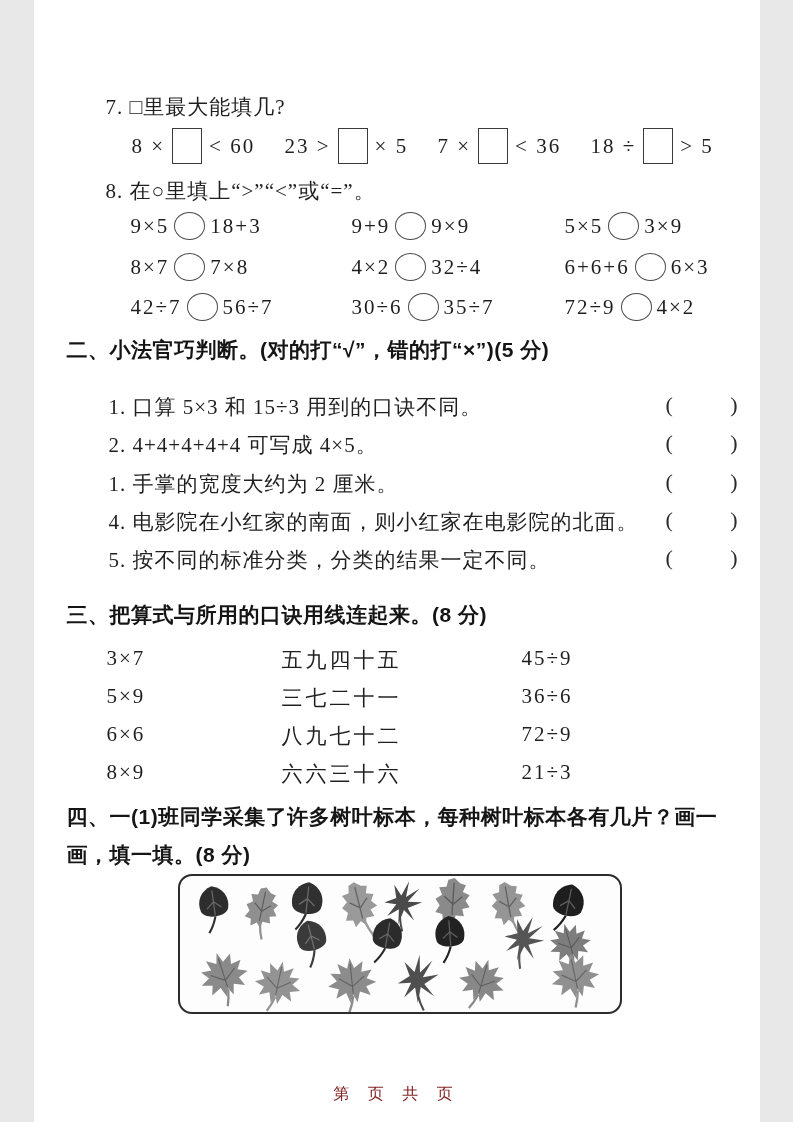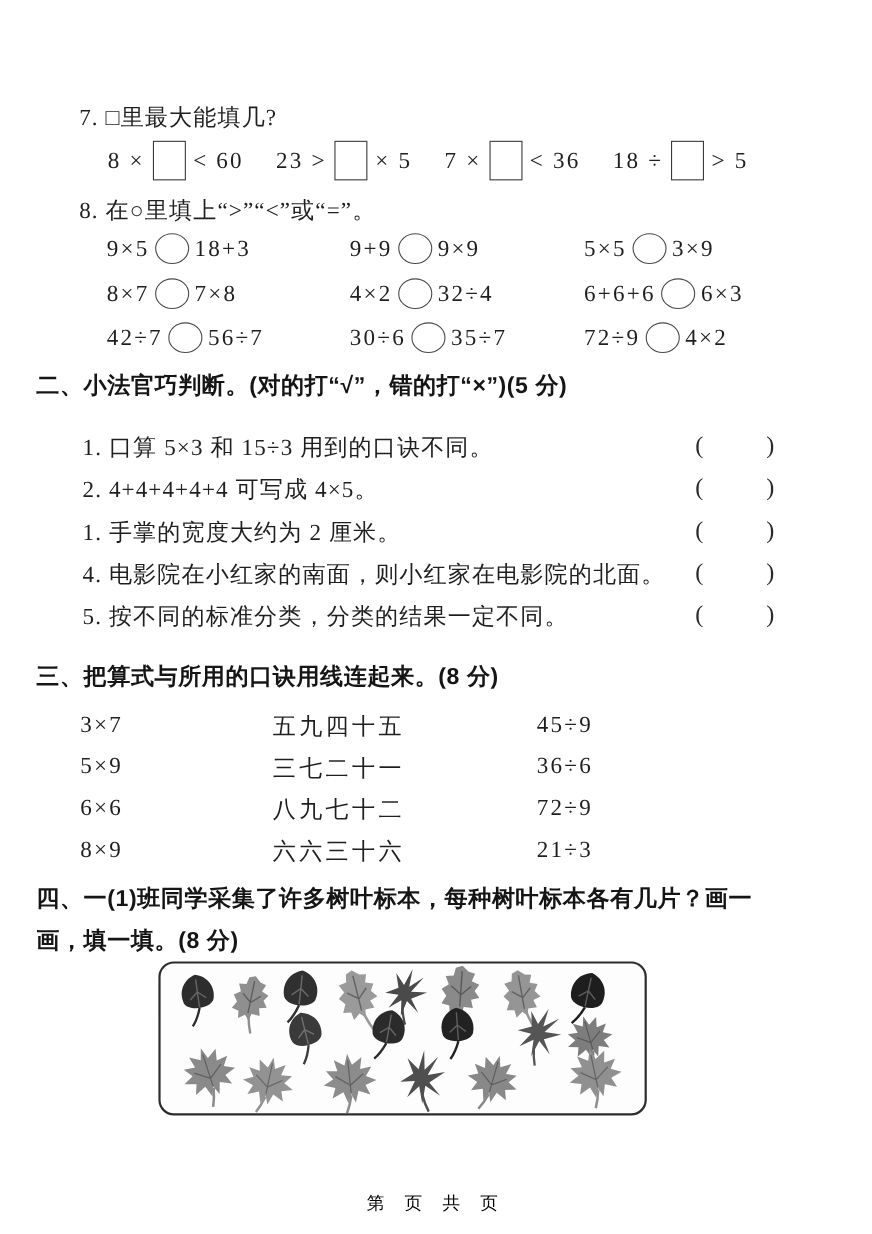--- a/index.html
+++ b/index.html
@@ -1,17 +1,17 @@
 <!DOCTYPE html>
 <html><head>
 <meta charset="utf-8">
 <style>
   html,body { margin:0; padding:0; background:#e8e8e8; }
   .page {
-    position:relative; width:793px; height:1122px; margin:0 auto;
+    position:relative; width:726px; height:1122px; margin:0 auto;
     background:#ffffff; color:#1f1f1f; overflow:hidden;
     font-family:"Liberation Serif","DejaVu Serif",serif;
   }
   .abs { position:absolute; }
   .prompt { font-size:21px; letter-spacing:1px; white-space:nowrap; }
   .math { font-size:21px; letter-spacing:2px; white-space:nowrap; }
   .sec-title {
     font-family:"Liberation Sans","DejaVu Sans",sans-serif;
     font-weight:700; font-size:21px; letter-spacing:0.5px; white-space:nowrap; color:#151515;
   }
@@ -30,21 +30,21 @@
     display:flex; justify-content:space-between; width:72px;
     font-size:22px; color:#2a2a2a;
   }
   .rhyme { letter-spacing:3px; }
   .leaf-box {
     border:2px solid #2c2c2c; border-radius:14px; background:#fdfdfd; box-sizing:border-box;
   }
   .footer {
     width:100%; text-align:center;
     font-family:"Liberation Sans","DejaVu Sans",sans-serif;
-    font-size:16px; letter-spacing:7px; color:#000000;
+    font-size:16px; letter-spacing:7px; color:#7f1d1d;
   }
 </style>
 </head>
 <body>
 
 <div class="page">
 
   <div class="abs prompt" style="left:72px; top:93px;">7. □里最大能填几?</div>
 
   <div class="abs q7-eq" style="left:98px; top:125px;">

